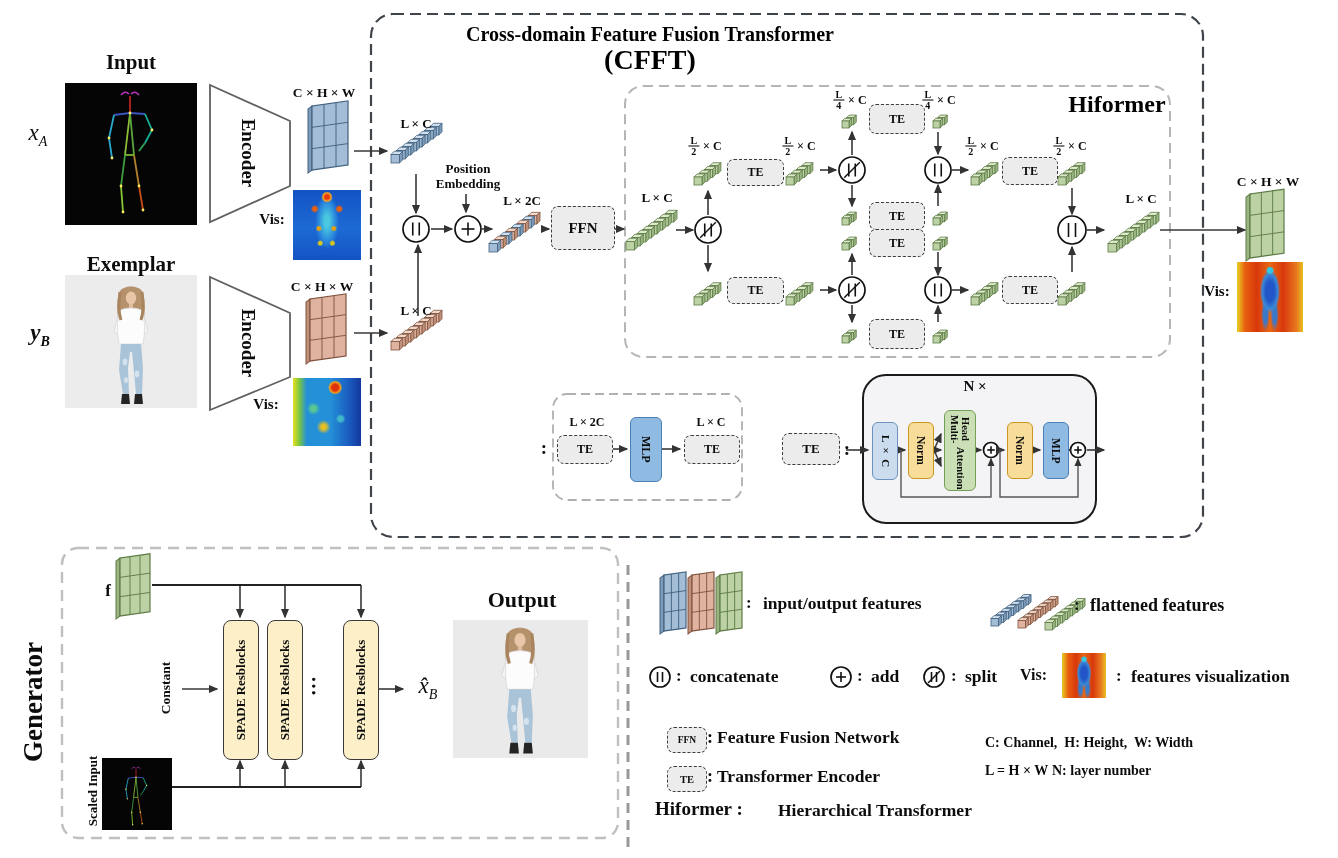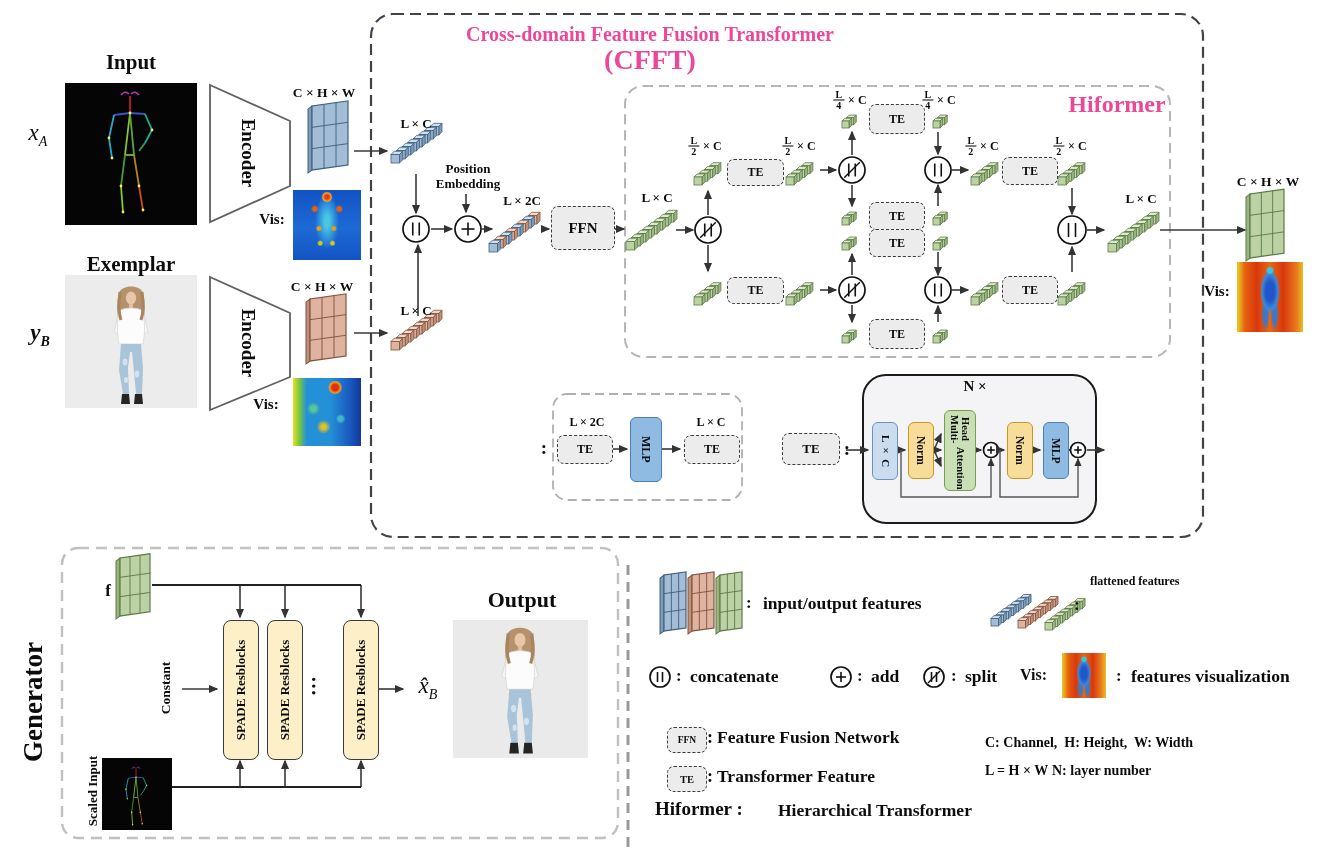--- a/index.html
+++ b/index.html
@@ -4,21 +4,21 @@
 <style>
   html,body{margin:0;padding:0;background:#fff;}
   #canvas{position:relative;width:1338px;height:858px;background:#fff;overflow:hidden;
           font-family:"Liberation Serif","DejaVu Serif",serif;font-weight:bold;color:#0c0c0c;}
   #art{position:absolute;left:0;top:0;z-index:2}
   .pin{position:absolute;transform:translate(-50%,-50%);white-space:nowrap;z-index:3;text-align:center}
   .pin.r90{transform:translate(-50%,-50%) rotate(90deg)}
   .pin.rn90{transform:translate(-50%,-50%) rotate(-90deg)}
   .lbl{position:absolute;white-space:nowrap;z-index:3}
   .pre{white-space:pre}
-  .navy{color:#ec4899}
+  .navy{color:#000000}
   .opbox{position:absolute;background:#ececec;border:1.6px dashed #3c3c3c;border-radius:7px;
          display:flex;align-items:center;justify-content:center;z-index:3}
   .vbox{position:absolute;border-radius:6px;border:1.6px solid;display:flex;align-items:center;
         justify-content:center;z-index:3;writing-mode:vertical-lr;text-orientation:mixed;line-height:1.05;text-align:center}
   .spadebox{position:absolute;background:#fdf0c8;border:1.8px solid #3a3a3a;border-radius:8px;
         display:flex;align-items:center;justify-content:center;z-index:3}
   .spadebox>span{transform:rotate(-90deg);white-space:nowrap;font-size:13px}
   .imgbg{position:absolute;z-index:1}
   .heat{position:absolute;z-index:1}
   .frc{display:inline-flex;flex-direction:column;line-height:1;font-size:10px;vertical-align:middle}
@@ -833,36 +833,36 @@
   <div class="pin rn90" style="left:166px;top:688px;font-size:13.5px"><span>Constant</span></div>
   <div class="pin rn90" style="left:93px;top:791px;font-size:13px"><span>Scaled Input</span></div>
   <div class="pin" style="left:108px;top:591px;font-size:17px"><span>f</span></div>
 
   <div class="pin" style="left:544px;top:448px;font-size:19px"><span>:</span></div>
   <div class="pin" style="left:847px;top:449px;font-size:19px"><span>:</span></div>
 
   <div class="lbl" style="left:746px;top:593px;font-size:17px"><span>:</span></div>
   <div class="lbl" style="left:763px;top:593px;font-size:17.5px"><span>input/output features</span></div>
   <div class="lbl" style="left:1074px;top:595px;font-size:17px"><span>:</span></div>
-  <div class="lbl" style="left:1090px;top:574px;font-size:12px"><span>flattened features</span></div>
+  <div class="lbl" style="left:1090px;top:595px;font-size:18px"><span>flattened features</span></div>
 
   <div class="lbl" style="left:676px;top:666px;font-size:17px"><span>:</span></div>
   <div class="lbl" style="left:690px;top:666px;font-size:17.5px"><span>concatenate</span></div>
   <div class="lbl" style="left:857px;top:666px;font-size:17px"><span>:</span></div>
   <div class="lbl" style="left:871px;top:666px;font-size:17.5px"><span>add</span></div>
   <div class="lbl" style="left:951px;top:666px;font-size:17px"><span>:</span></div>
   <div class="lbl" style="left:965px;top:666px;font-size:17.5px"><span>split</span></div>
   <div class="lbl" style="left:1020px;top:666px;font-size:16px"><span>Vis:</span></div>
   <div class="lbl" style="left:1116px;top:666px;font-size:17px"><span>:</span></div>
   <div class="lbl" style="left:1131px;top:666px;font-size:17.5px"><span>features visualization</span></div>
 
   <div class="lbl" style="left:707px;top:727px;font-size:18px"><span>:</span></div>
   <div class="lbl" style="left:717px;top:727px;font-size:17.5px"><span>Feature Fusion Network</span></div>
   <div class="lbl" style="left:707px;top:766px;font-size:18px"><span>:</span></div>
-  <div class="lbl" style="left:717px;top:766px;font-size:17.5px"><span>Transformer Feature</span></div>
+  <div class="lbl" style="left:717px;top:766px;font-size:17.5px"><span>Transformer Encoder</span></div>
 
   <div class="lbl pre" style="left:985px;top:735px;font-size:14px"><span>C: Channel,  H: Height,  W: Width</span></div>
   <div class="lbl" style="left:985px;top:763px;font-size:14px"><span>L = H × W</span></div>
   <div class="lbl" style="left:1052px;top:763px;font-size:14px"><span>N: layer number</span></div>
 
   <div class="lbl" style="left:655px;top:798px;font-size:19px"><span>Hiformer :</span></div>
   <div class="lbl" style="left:778px;top:800px;font-size:17.5px"><span>Hierarchical Transformer</span></div>
 
 </div>
 

